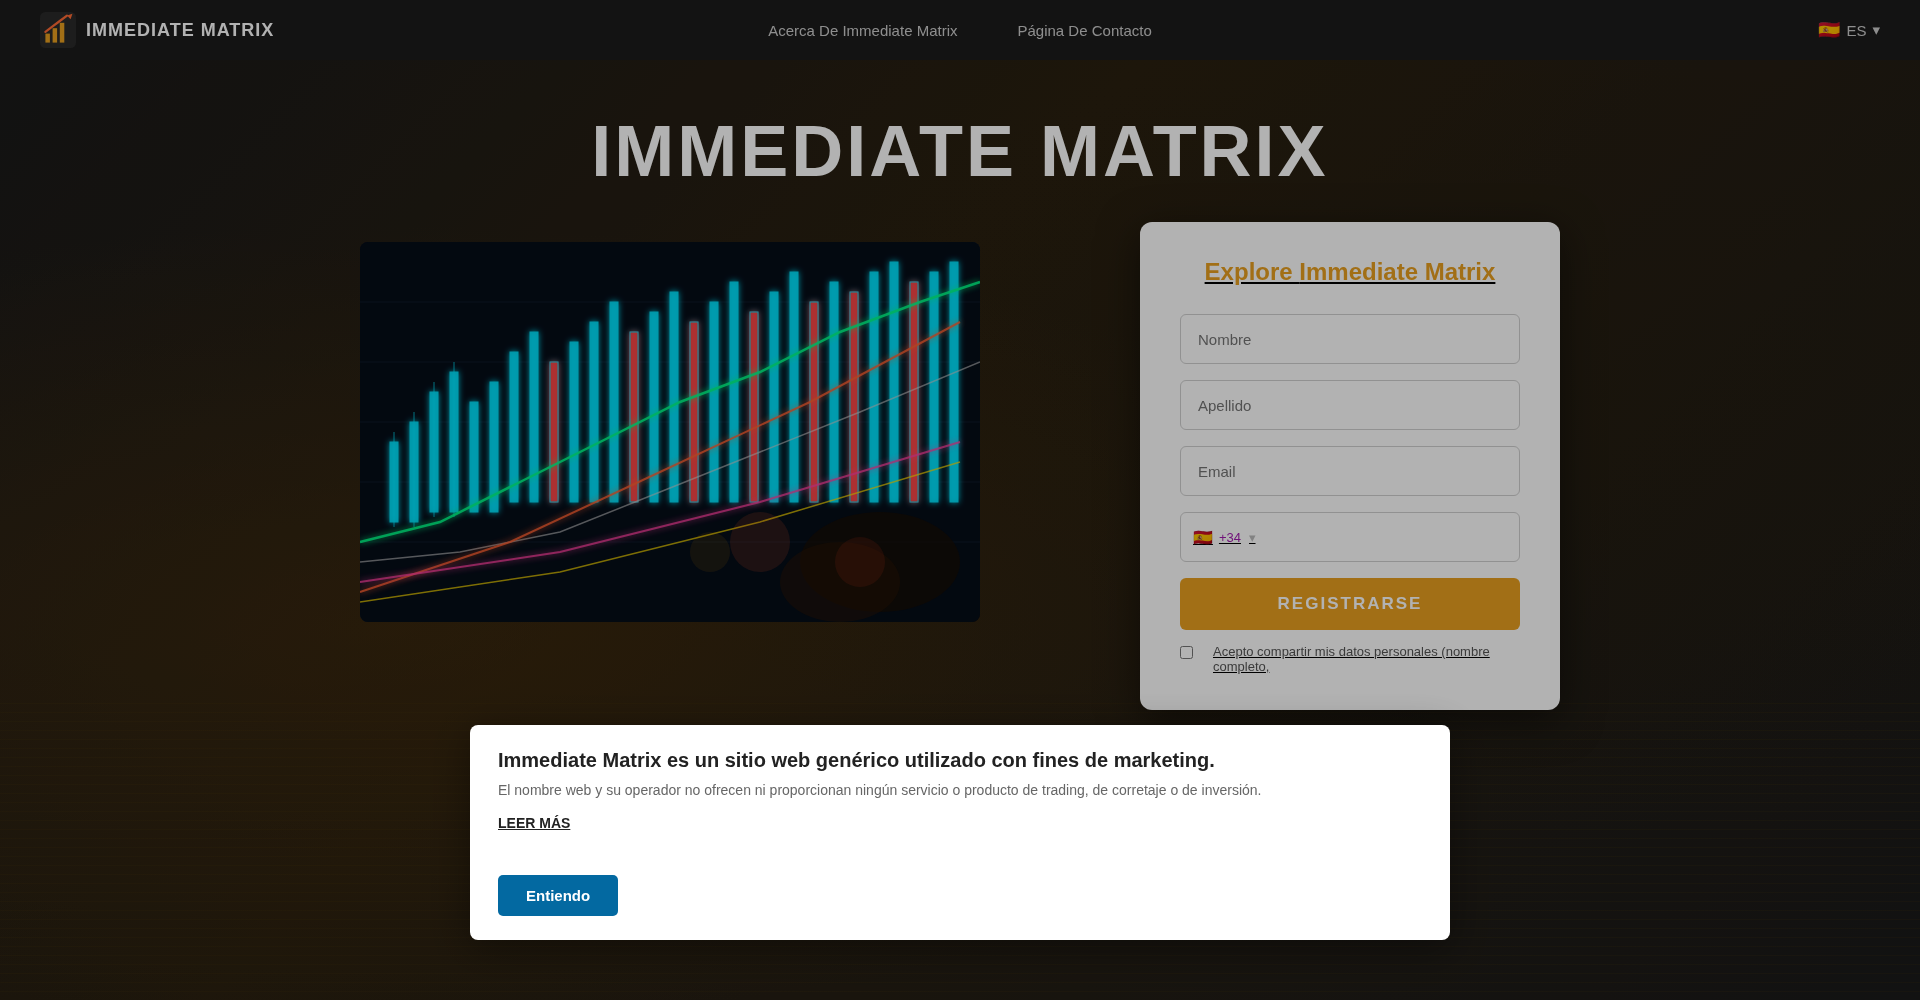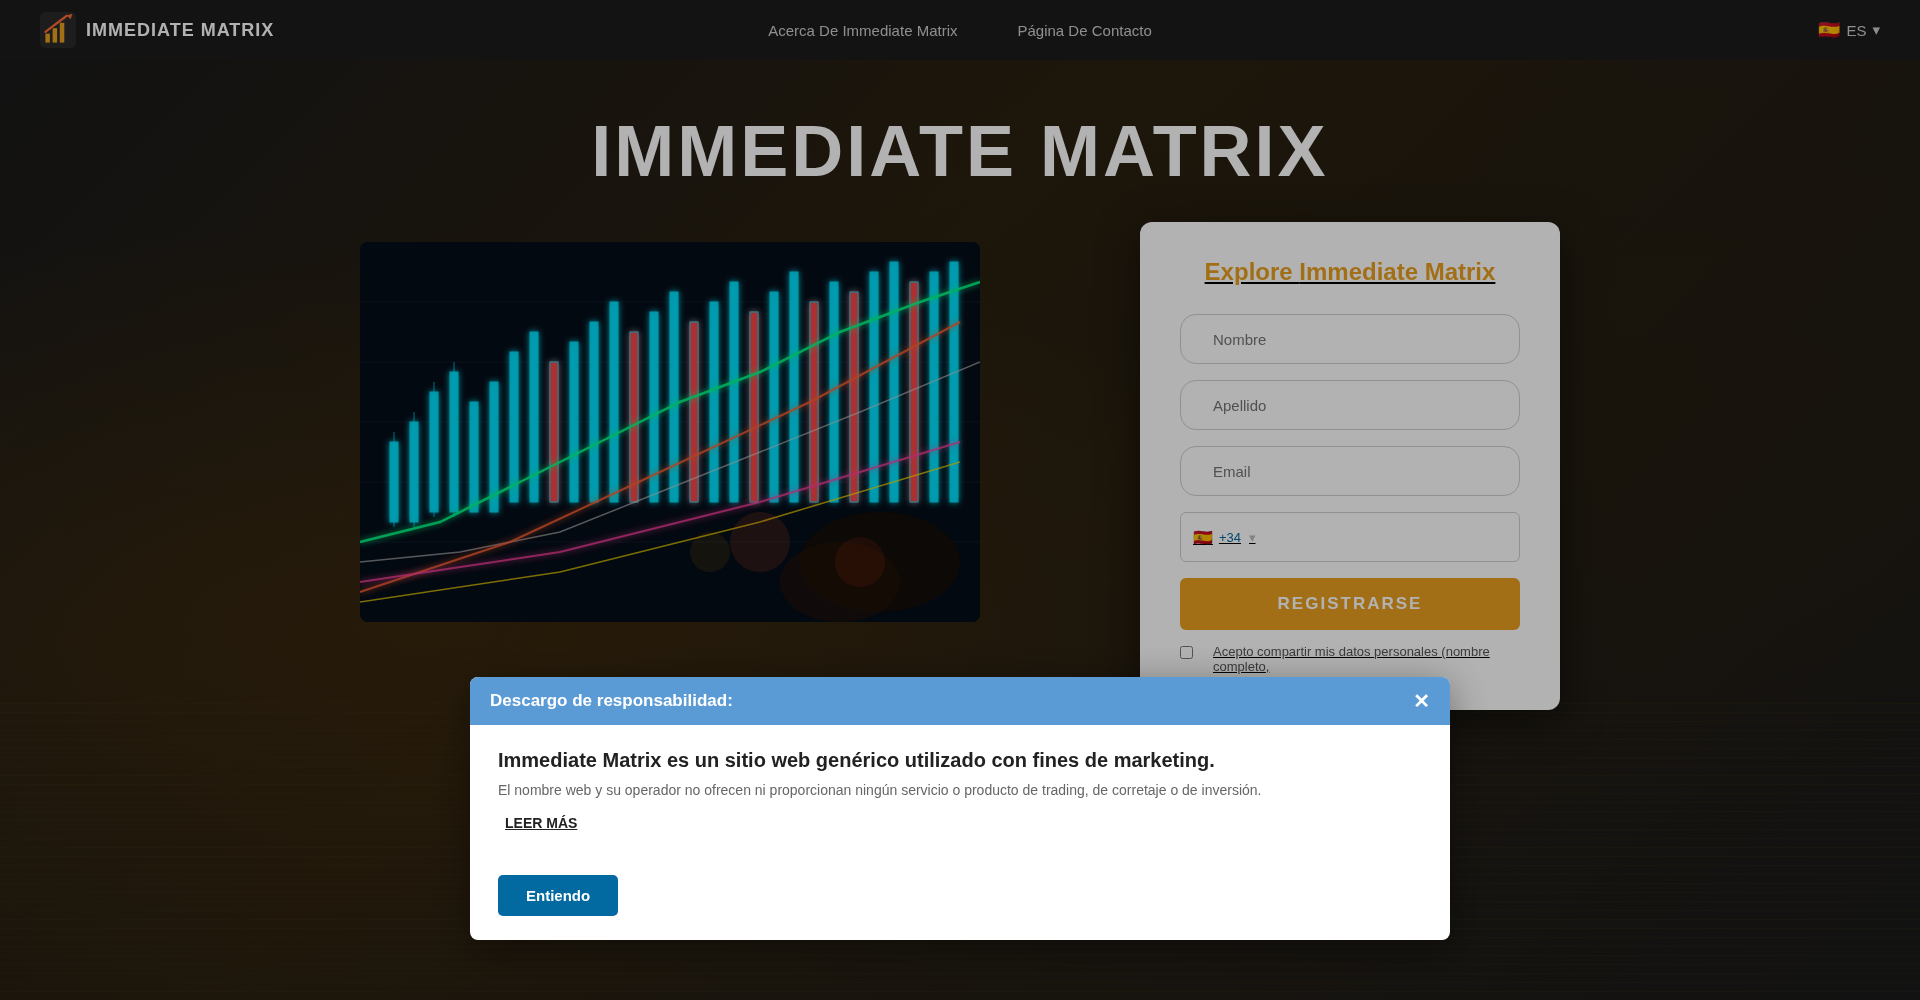--- a/index.html
+++ b/index.html
@@ -161,22 +161,22 @@
     }
 
     .form-title span {
       color: #e8a020;
     }
 
     .form-input {
       width: 100%;
       height: 50px;
       border: 1.5px solid #d0d0d0;
-      border-radius: 16px;
-      padding: 0 32px;
+      border-radius: 6px;
+      padding: 0 17px;
       font-size: 15px;
       color: #666;
       margin-bottom: 16px;
       outline: none;
     }
 
     .register-btn {
       width: 100%;
       height: 52px;
       background: #e8a020;
@@ -266,21 +266,20 @@
     }
 
     .disclaimer-read-more {
       color: #222;
       font-size: 14px;
       font-weight: 700;
       text-decoration: underline;
       display: inline-block;
       margin-bottom: 20px;
       cursor: pointer;
-      margin-left: 7px;
     }
 
     .disclaimer-footer {
       padding: 0 28px 24px;
     }
 
     .entiendo-btn {
       background: #0369a1;
       color: #fff;
       border: none;
@@ -435,42 +434,38 @@
 
       <input type="text" class="form-input" placeholder="Nombre" style="">
 
       <input type="text" class="form-input" placeholder="Apellido" style="">
 
       <input type="email" class="form-input" placeholder="Email" style="">
 
       
       <div style="border:1.5px solid #d0d0d0; border-radius:6px; height:50px; display:flex; align-items:center; padding:0 12px; margin-bottom:16px; background:#fff;">
         <span style="font-size:16px; margin-right:6px;">🇪🇸</span>
-        <span style="color:#0369a1; font-size:13px; margin-right:8px;">+34</span>
+        <span style="color:#a21caf; font-size:13px; margin-right:8px;">+34</span>
         <span style="color:#bbb; font-size:13px;">▾</span>
         <input type="tel" style="border: none; outline: none; flex: 1 1 0%; font-size: 15px; margin-left: 8px;">
       </div>
 
       <button class="register-btn">REGISTRARSE</button>
 
       <div class="checkbox-row">
         <input type="checkbox" style="">
         <span>Acepto compartir mis datos personales (nombre completo,</span>
       </div>
     </div>
 
   </div>
 </section>
 
 <div class="disclaimer-overlay">
   <div class="disclaimer-box">
-    <div class="disclaimer-header">
-      <span class="disclaimer-header-title">Descargo de responsabilidad:</span>
-      <button class="disclaimer-close">✕</button>
-    </div>
 
     <div class="disclaimer-body">
       <p class="disclaimer-main-text">Immediate Matrix es un sitio web genérico utilizado con fines de marketing.</p>
       <p class="disclaimer-sub-text">El nombre web y su operador no ofrecen ni proporcionan ningún servicio o producto de trading, de corretaje o de inversión.</p>
       <a class="disclaimer-read-more" href="#">LEER MÁS</a>
     </div>
 
     <div class="disclaimer-footer">
       <button class="entiendo-btn">Entiendo</button>
     </div>

